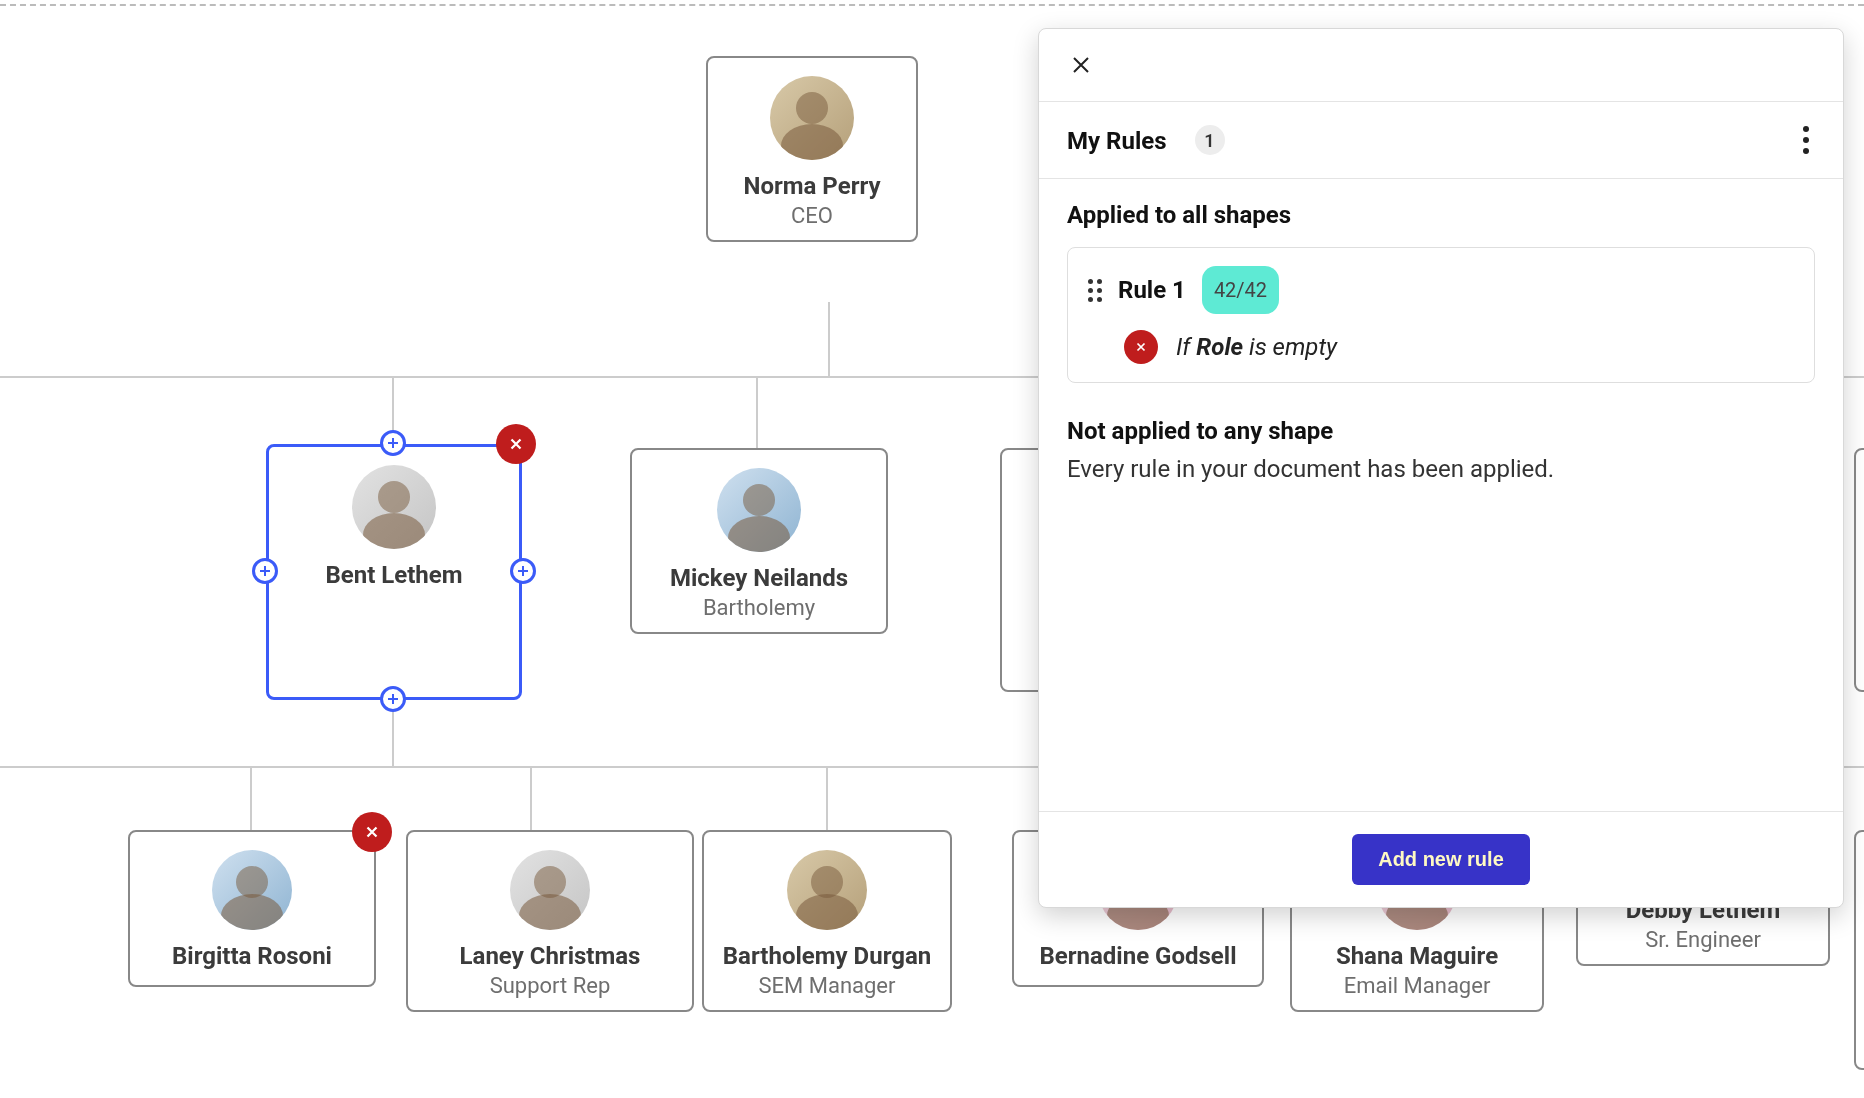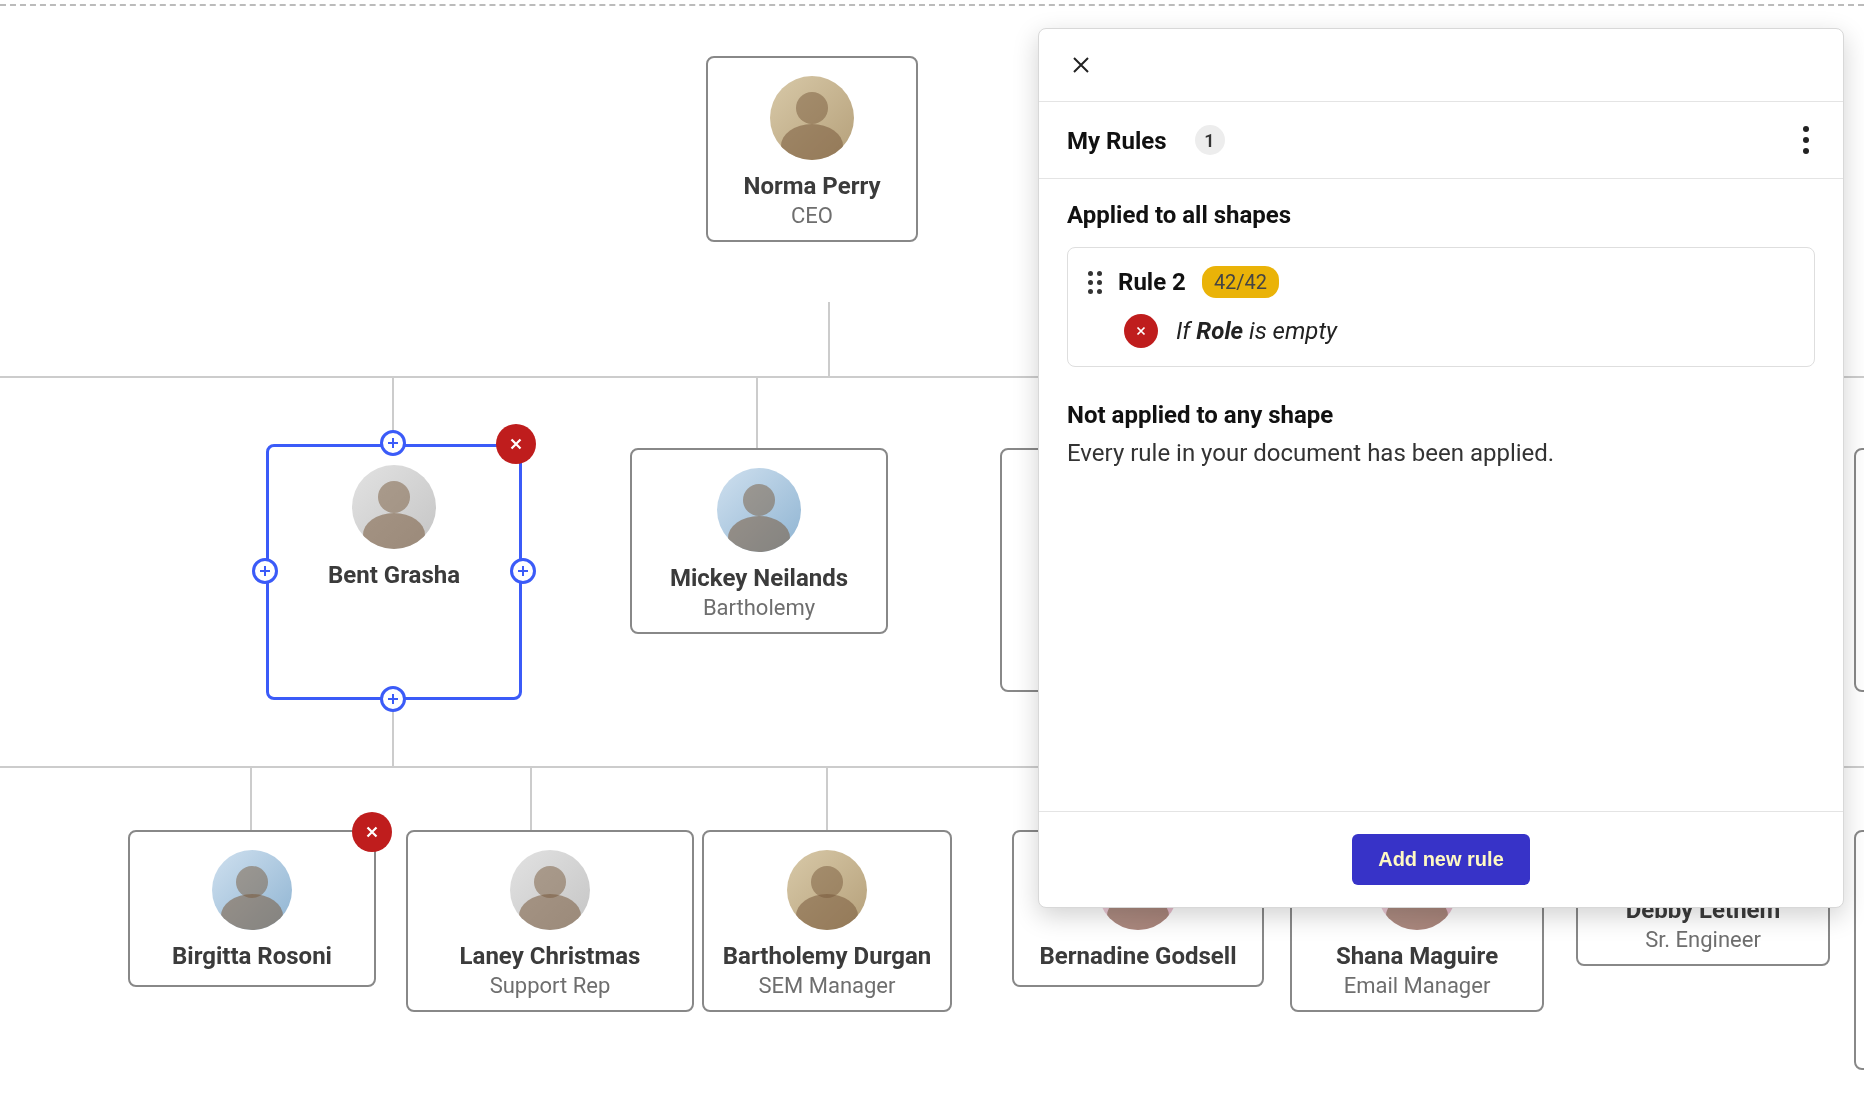--- a/index.html
+++ b/index.html
@@ -186,23 +186,23 @@
 }
 .rule-row1 {
   display: flex; align-items: center; gap: 16px; margin-bottom: 16px;
 }
 .drag-handle {
   display: grid; grid-template-columns: repeat(2, 5px); gap: 4px;
 }
 .drag-handle span { width: 5px; height: 5px; border-radius: 50%; background: #333; }
 .rule-name { font-size: 24px; font-weight: 700; color: #111; }
 .rule-pill {
-  background: #eab308;
+  background: #5eead4;
   border-radius: 14px;
-  padding: 4px 12px;
+  padding: 12px 12px;
   font-size: 20px; color: #444;
 }
 .rule-row2 {
   display: flex; align-items: center; gap: 18px; padding-left: 36px;
 }
 .rule-icon {
   width: 34px; height: 34px; border-radius: 50%; background: #bf1d1d;
   display: flex; align-items: center; justify-content: center;
 }
 .rule-icon svg { width: 14px; height: 14px; stroke: #fff; stroke-width: 3; }
@@ -249,21 +249,21 @@
   <div class="vline" style="left:1700px; top:766px; height:64px;"></div>
 
   <div class="node" style="left:706px; top:56px; width:212px;">
     <div class="avatar"></div>
     <div class="name">Norma Perry</div>
     <div class="role">CEO</div>
   </div>
 
   <div class="node selected" style="left:266px; top:444px; width:256px; height:256px;">
     <div class="avatar grey"></div>
-    <div class="name">Bent Grasha</div>
+    <div class="name">Bent Lethem</div>
     <div class="role"></div>
   </div>
   <div class="error-badge" style="left:496px; top:424px;">
     <svg viewBox="0 0 24 24" fill="none">
         <path d="M6 6 L18 18 M18 6 L6 18"></path>
       </svg>
   </div>
   <div class="conn-dot" style="left:380px; top:430px;"></div>
   <div class="conn-dot" style="left:252px; top:558px;"></div>
   <div class="conn-dot" style="left:510px; top:558px;"></div>
@@ -350,21 +350,21 @@
     <div class="rule-card">
       <div class="rule-row1">
         <div class="drag-handle">
           <span></span>
             <span></span>
             <span></span>
             <span></span>
             <span></span>
             <span></span>
         </div>
-        <div class="rule-name">Rule 2</div>
+        <div class="rule-name">Rule 1</div>
         <div class="rule-pill">42/42</div>
       </div>
       <div class="rule-row2">
         <div class="rule-icon">
           <svg viewBox="0 0 24 24" fill="none">
               <path d="M6 6 L18 18 M18 6 L6 18"></path>
             </svg>
         </div>
         <div class="rule-cond">
           <span>If </span><span class="kw">Role</span><span> is empty</span>

